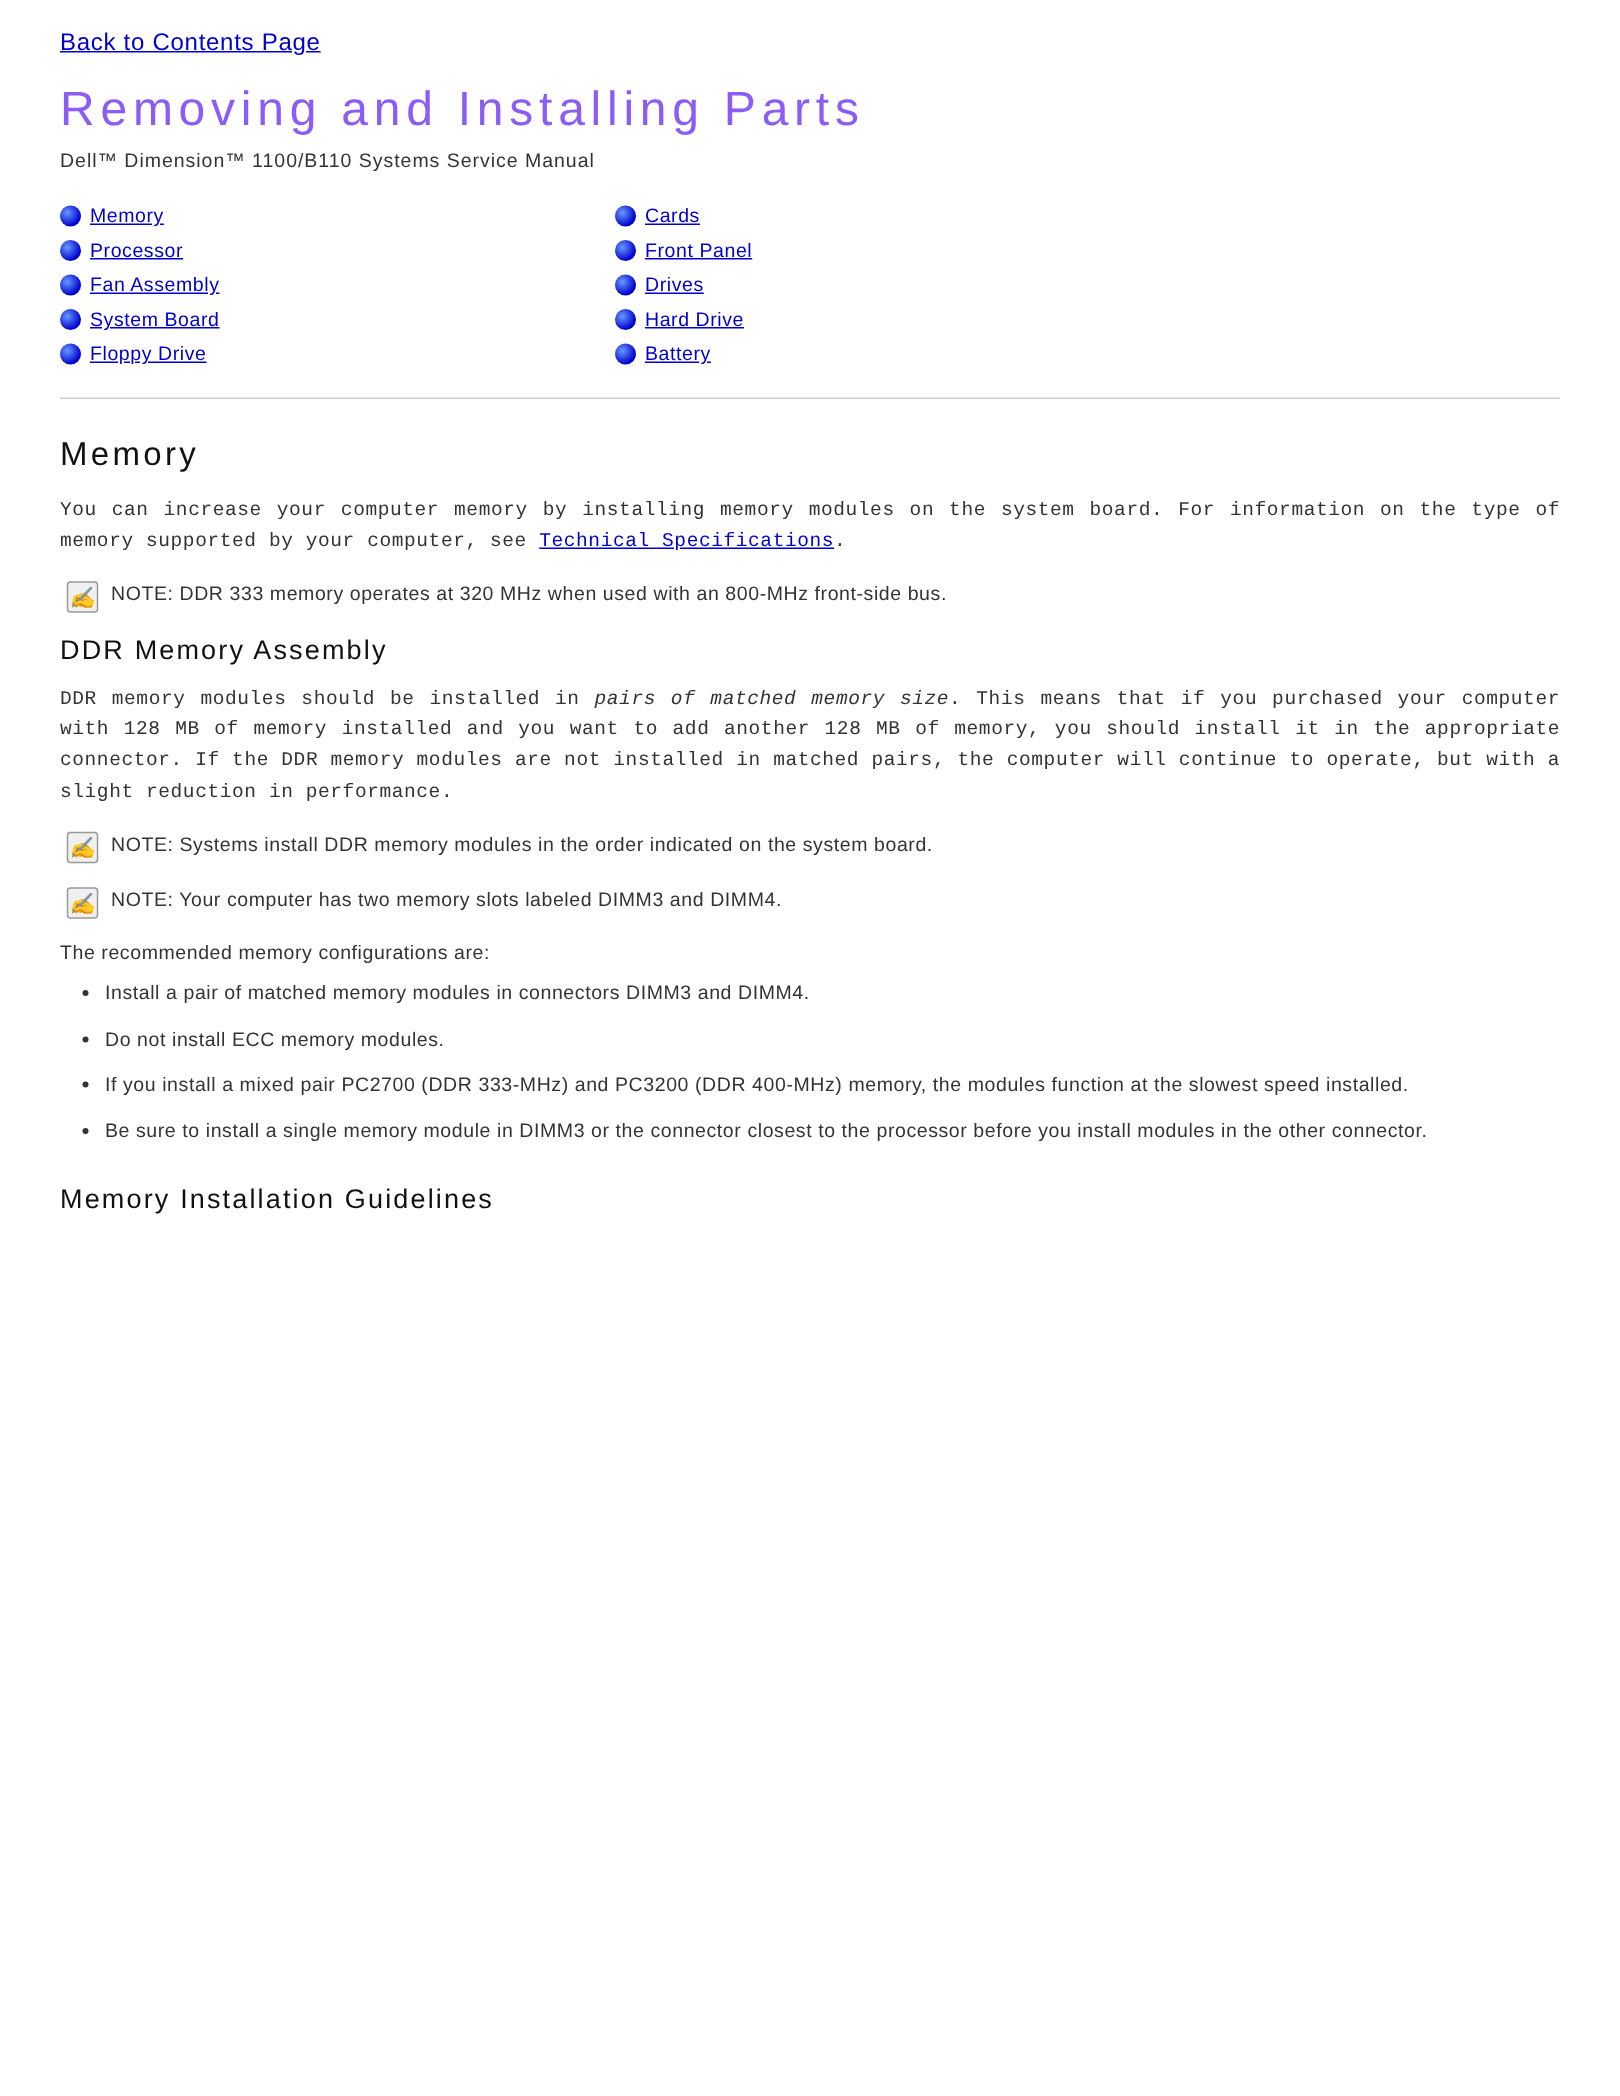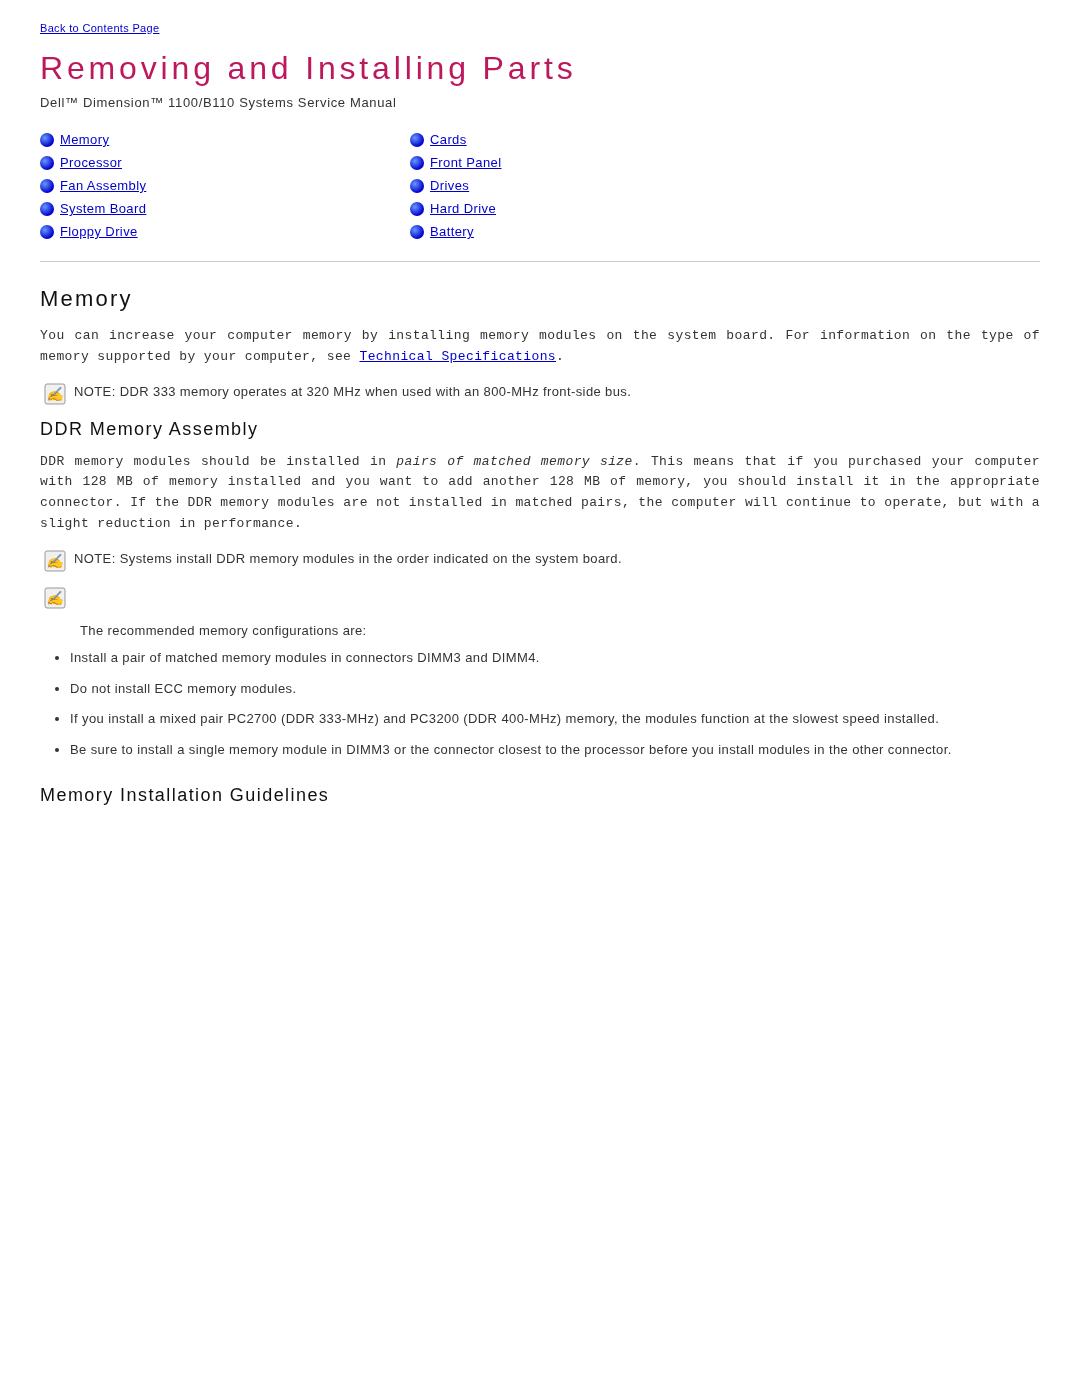--- a/index.html
+++ b/index.html
@@ -14,32 +14,32 @@
       font-size: 13px;
       color: #333333;
       width: 1080px;
       min-height: 1397px;
       padding: 20px 40px 40px 40px;
     }
 
     .back-link {
       color: #0000cc;
       text-decoration: underline;
-      font-size: 11px;
+      font-size: 16px;
       cursor: pointer;
       display: inline-block;
       margin-bottom: 16px;
       letter-spacing: 0.03em;
     }
 
     .page-title {
       font-size: 32px;
       font-weight: normal;
       letter-spacing: 0.12em;
-      color: #be185d;
+      color: #8b5cf6;
       margin-bottom: 8px;
       font-family: Arial, Helvetica, sans-serif;
     }
 
     .subtitle {
       font-size: 13px;
       letter-spacing: 0.05em;
       color: #333333;
       margin-bottom: 20px;
     }
@@ -138,21 +138,20 @@
       font-size: 13px;
       line-height: 1.5;
       letter-spacing: 0.03em;
       color: #333333;
     }
 
     .rec-text {
       font-size: 13px;
       letter-spacing: 0.03em;
       margin-bottom: 10px;
-      margin-left: 40px;
     }
 
     .bullet-list {
       margin: 8px 0 16px 30px;
     }
 
     .bullet-list li {
       font-size: 13px;
       line-height: 1.6;
       letter-spacing: 0.03em;
@@ -259,20 +258,21 @@
       <p class="note-text">NOTE: Systems install DDR memory modules in the order indicated on the system board.</p>
     </div>
 
     <div class="note-box">
       <span class="note-icon">
         <svg viewBox="0 0 22 22" xmlns="http://www.w3.org/2000/svg">
           <rect x="1" y="1" width="20" height="20" rx="2" fill="#f0f0f0" stroke="#999" stroke-width="1"></rect>
           <text x="11" y="16" text-anchor="middle" font-size="14" font-family="Arial" font-style="italic" fill="#333">✍</text>
         </svg>
       </span>
+      <p class="note-text">NOTE: Your computer has two memory slots labeled DIMM3 and DIMM4.</p>
     </div>
 
     <p class="rec-text">The recommended memory configurations are:</p>
 
     <ul class="bullet-list" id="bullet-list-container">
 
     <li>Install a pair of matched memory modules in connectors DIMM3 and DIMM4.</li>
         <li>Do not install ECC memory modules.</li>
         <li>If you install a mixed pair PC2700 (DDR 333-MHz) and PC3200 (DDR 400-MHz) memory, the modules function at the slowest speed installed.</li>
         <li>Be sure to install a single memory module in DIMM3 or the connector closest to the processor before you install modules in the other connector.</li>

